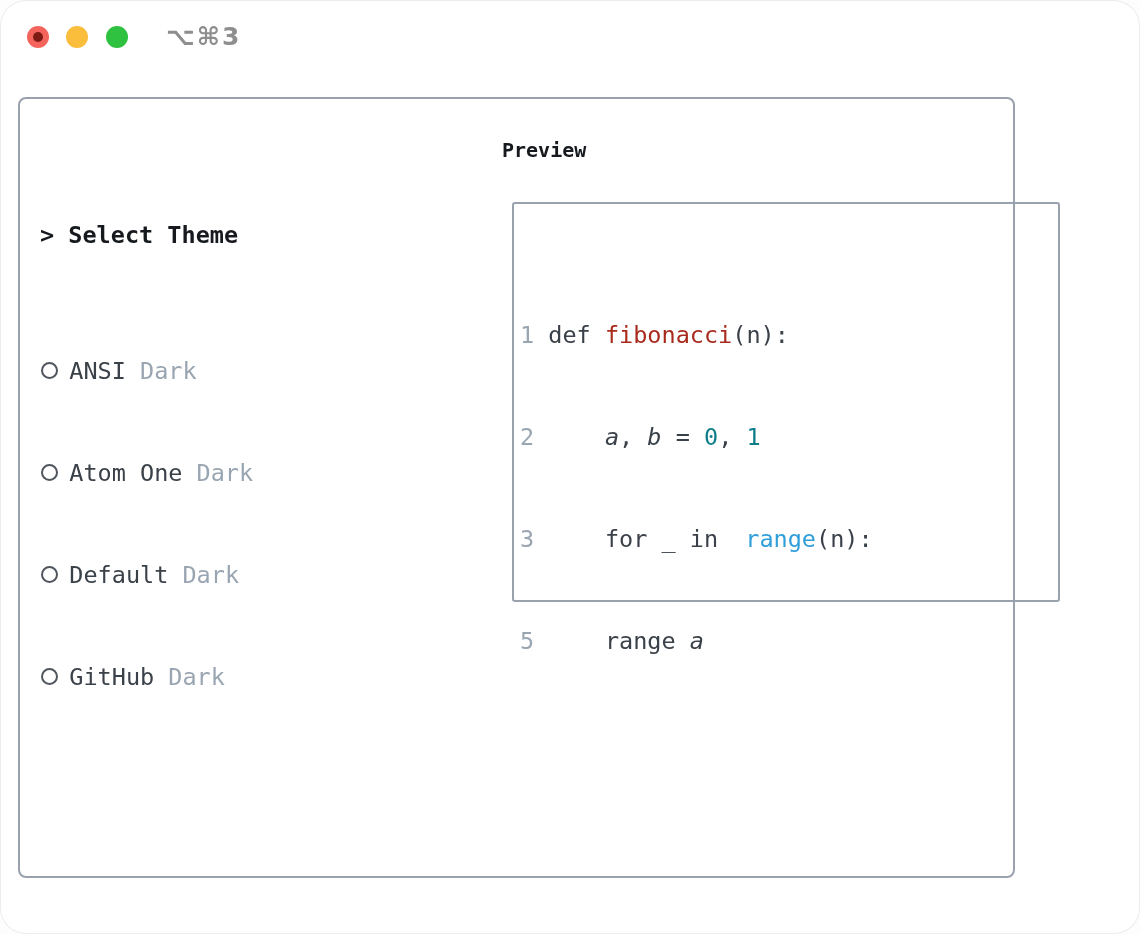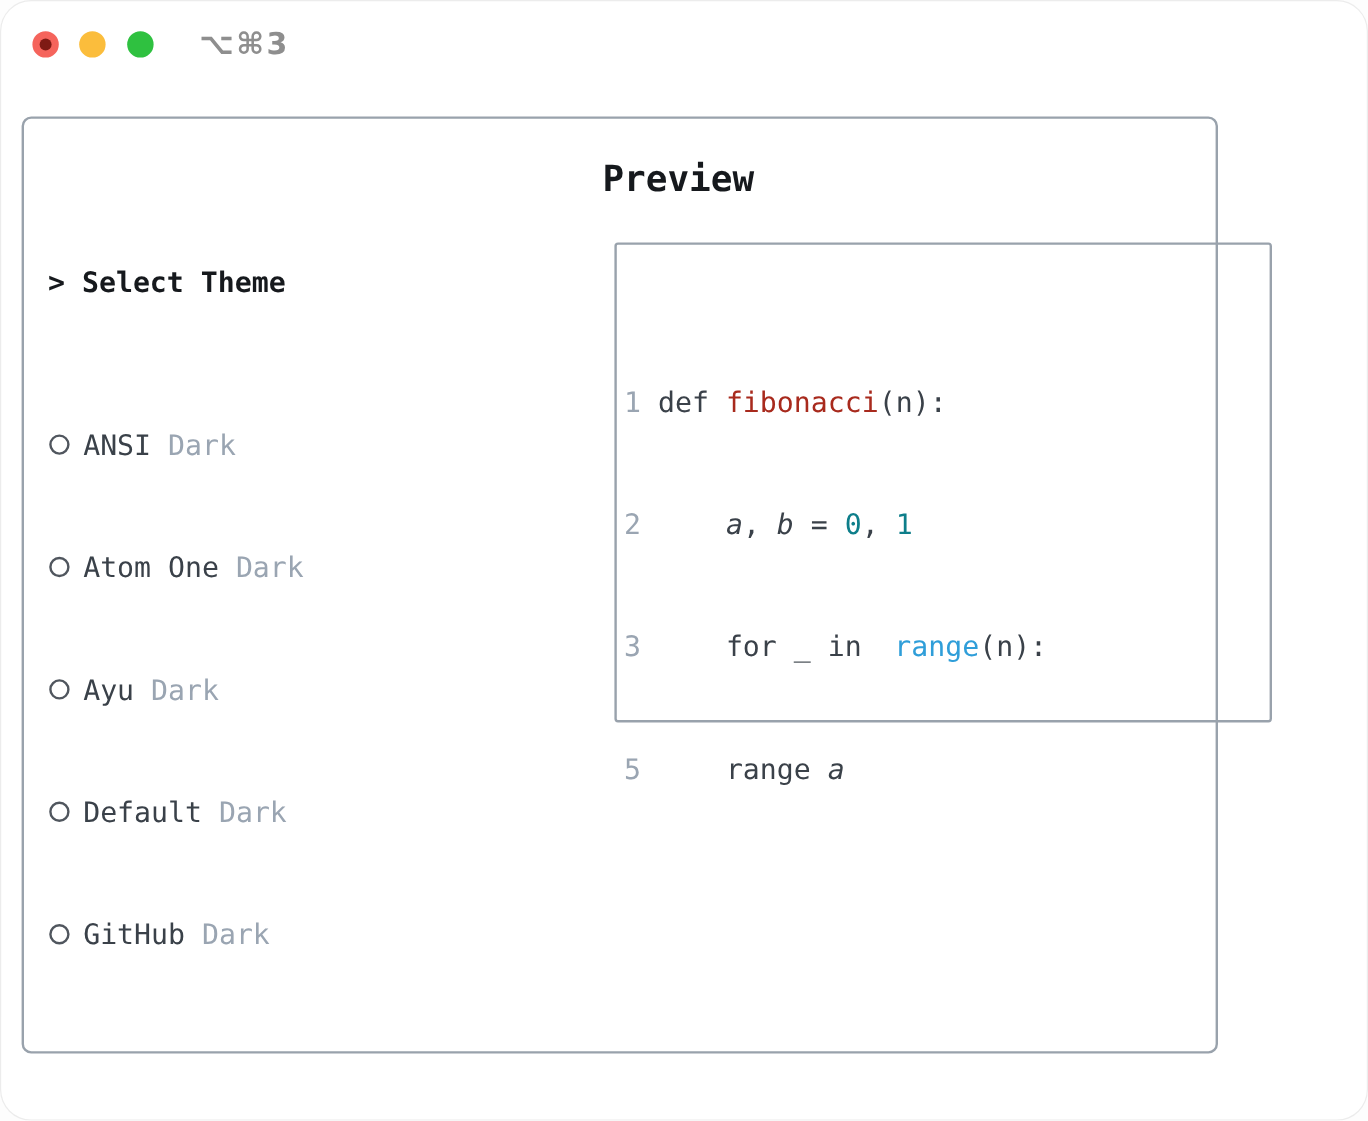--- a/index.html
+++ b/index.html
@@ -32,21 +32,21 @@
   
   .left-col{position:absolute;left:20px;top:51px;font-size:23.5px;line-height:34px;
             white-space:pre;color:var(--item-text);}
   .row{height:34px;}
   .hprefix{display:inline-block;width:28.3px;color:var(--heading);font-weight:bold;}
   .htext{color:var(--heading);font-weight:bold;}
   .radio{display:inline-block;width:13px;height:13px;border:2px solid var(--radio-ring);
          border-radius:50%;margin:0 11.3px 0 1px;box-sizing:content-box;}
   .sfx{color:var(--item-suffix);margin-left:0.6em;}
   
-  .preview-title{position:absolute;left:482px;top:34px;font-size:30px;line-height:34px;
+  .preview-title{position:absolute;left:482px;top:34px;font-size:20px;line-height:34px;
                  font-weight:bold;color:var(--heading);}
   .preview-box{position:absolute;left:492px;top:103px;width:548px;height:400px;
                border:2px solid var(--border);border-radius:3px;box-sizing:border-box;}
   .code{position:absolute;left:6px;top:46px;font-size:23.5px;line-height:34px;white-space:pre;}
   .code-line{height:34px;}
   .ln{color:var(--line-number);}
   .d{color:var(--code-default);}
   .v{color:var(--code-default);font-style:italic;}
   .fn{color:var(--code-function);}
   .num{color:var(--code-number);}
@@ -62,21 +62,20 @@
   <div class="traffic green"></div>
   <div class="win-title">⌥⌘3</div>
 
   <div class="panel">
 
     <div class="left-col">
       <div class="row"><span class="hprefix">&gt;</span><span class="htext">Select Theme</span></div>
 
       <div class="row item"><span class="radio"></span><span class="nm">ANSI</span><span class="sfx">Dark</span></div>
       <div class="row item"><span class="radio"></span><span class="nm">Atom One</span><span class="sfx">Dark</span></div>
-      <div class="row item"><span class="radio"></span><span class="nm">Ayu</span><span class="sfx">Dark</span></div>
       <div class="row item"><span class="radio"></span><span class="nm">Default</span><span class="sfx">Dark</span></div>
       <div class="row item"><span class="radio"></span><span class="nm">GitHub</span><span class="sfx">Dark</span></div>
       
       
       
       
       
       
 
       

